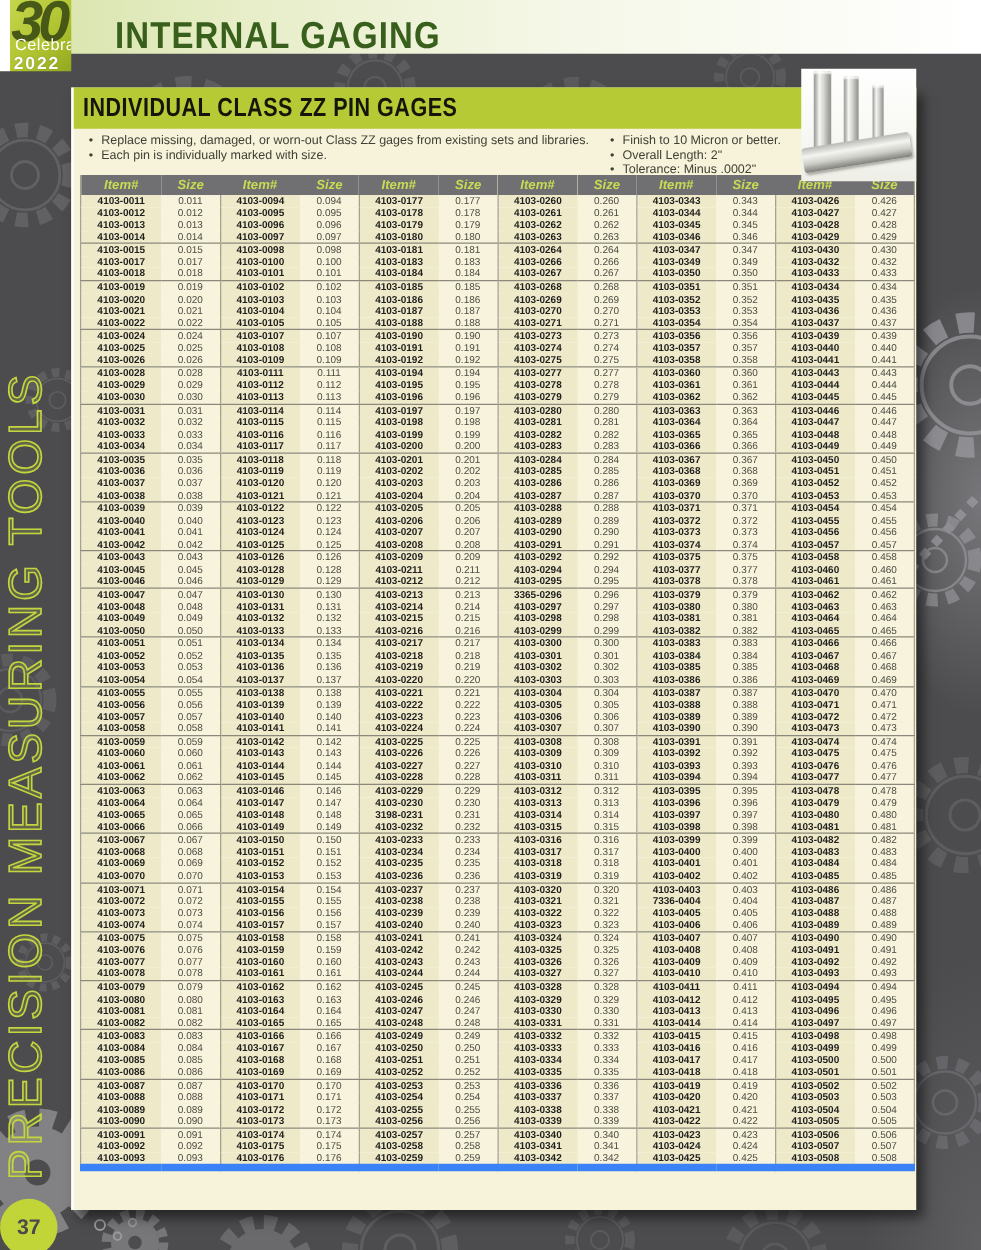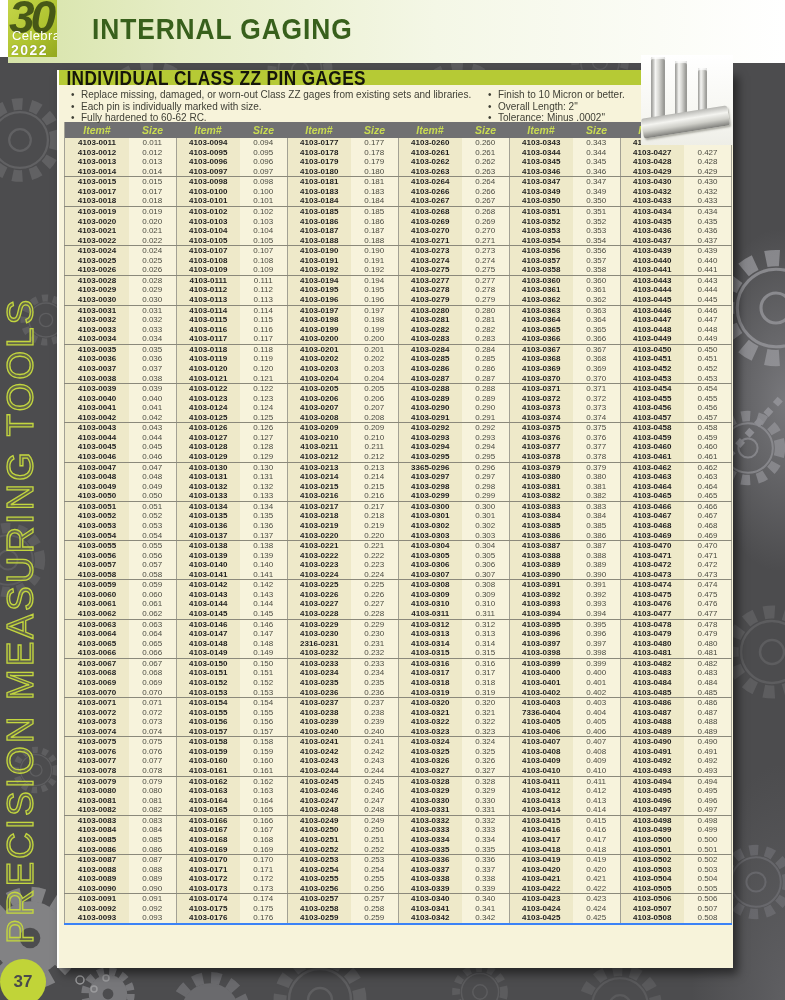--- a/index.html
+++ b/index.html
@@ -8,21 +8,21 @@
     background:#4c4c4e;font-family:"Liberation Sans",sans-serif;
   }
   
   .gear-layer{position:absolute;left:0;top:0;width:785px;height:1000px;z-index:0;}
   .glow-right{position:absolute;left:698px;top:230px;width:87px;height:340px;z-index:0;
     background:radial-gradient(ellipse at 100% 50%, rgba(155,155,160,.55), rgba(155,155,160,0) 72%);}
   .glow-br{position:absolute;left:690px;top:760px;width:95px;height:240px;z-index:0;
     background:radial-gradient(ellipse at 100% 100%, rgba(130,130,135,.35), rgba(130,130,135,0) 70%);}
   
   .white-sliver{position:absolute;left:0;top:0;width:8px;height:57px;background:#ffffff;z-index:3;}
-  .header-band{position:absolute;left:8px;top:0;width:777px;height:63px;z-index:2;
+  .header-band{position:absolute;left:8px;top:0;width:777px;height:43px;z-index:2;
     background:linear-gradient(90deg,#d6e3a8 0%,#e6edc6 22%,#f4f7e6 55%,#ffffff 100%);}
   .header-title{position:absolute;left:84px;top:0;height:55px;line-height:57px;
     font-size:30px;font-weight:bold;color:#38601c;letter-spacing:1px;
     transform:scaleX(.88);transform-origin:left center;white-space:nowrap;}
   .badge{position:absolute;left:8px;top:0;width:49px;height:57px;z-index:4;overflow:hidden;
     background:linear-gradient(135deg,#c6d64a 0%,#aec22f 60%,#93a81f 100%);}
   .badge-30{position:absolute;top:-10px;left:1px;font-size:46px;font-weight:bold;font-style:italic;
     color:#3c4c14;opacity:.9;letter-spacing:-4px;}
   .badge-cel{position:absolute;bottom:14px;left:4px;font-size:13px;color:#ffffff;letter-spacing:.4px;}
   .badge-year{position:absolute;bottom:-1px;left:3px;font-size:14px;font-weight:bold;color:#ffffff;
@@ -32,21 +32,21 @@
     writing-mode:vertical-rl;transform:rotate(180deg);text-align:center;
     font-size:37px;letter-spacing:3px;color:rgba(198,217,63,.18);
     -webkit-text-stroke:1.3px #c3d63f;white-space:nowrap;}
   .page-circle{position:absolute;left:0;top:959px;width:46px;height:46px;border-radius:50%;
     background:#c1d438;z-index:3;display:flex;align-items:center;justify-content:center;
     font-size:17px;font-weight:bold;color:#4a4a4c;}
   
   .panel{position:absolute;left:57px;top:70px;width:676px;height:898px;z-index:2;
     background:#f7f3da;border-left:2px solid rgba(255,255,255,.85);box-sizing:border-box;
     box-shadow:5px 6px 9px rgba(0,0,0,.5);}
-  .lime-band{height:15px;background:#b6ca35;display:flex;align-items:center;}
+  .lime-band{height:33px;background:#b6ca35;display:flex;align-items:center;}
   .lime-title{font-size:21px;font-weight:bold;color:#15150a;letter-spacing:.5px;
     padding-left:9px;transform:scaleX(.82);transform-origin:left center;white-space:nowrap;}
   .bullets-row{display:flex;height:37px;box-sizing:border-box;padding:4px 95px 0 12px;}
   .bullets{list-style:none;margin:0;padding:0;font-size:10px;line-height:11.5px;color:#3f3f35;}
   .bullets li{padding-left:10px;position:relative;}
   .bullets li::before{content:"\2022";position:absolute;left:0;top:0;}
   .bullets-left{width:417px;flex:none;}
   .bullets-right{flex:1;}
   
   .photo{position:absolute;top:-15px;right:0;width:92px;height:90px;z-index:6;
@@ -57,21 +57,21 @@
   .pin1{left:10px;top:2px;width:14px;height:74px;}
   .pin2{left:34px;top:6px;width:12px;height:66px;}
   .pin3{left:57px;top:13px;width:9px;height:54px;}
   .pin-h{position:absolute;left:1px;top:57px;width:87px;height:20px;border-radius:2.5px;
     transform:rotate(-9deg);
     background:linear-gradient(180deg,#b8b8b4 0%,#f4f4f0 35%,#cfcfc9 65%,#7e7e7a 100%);
     box-shadow:1px 2px 2px rgba(90,90,80,.45);}
   
   .table-wrap{margin:0 5px;}
   table{border-collapse:collapse;table-layout:fixed;width:666px;
-    border-left:1px solid #a3a194;border-right:1px solid #a3a194;border-bottom:2px solid #3b82f6;}
+    border-left:1px solid #a3a194;border-right:1px solid #a3a194;border-bottom:6px solid #3b82f6;}
   th{background:#707072;color:#c9db52;font-size:10.5px;font-style:italic;font-weight:bold;
     height:16px;padding:0;text-align:center;overflow:hidden;}
   td{height:9.57px;padding:0;font-size:8px;line-height:9.5px;text-align:center;
     overflow:hidden;white-space:nowrap;}
   td.item{width:64px;font-weight:bold;color:#1e1e1e;background:#eee9c9;}
   td.size{width:47px;color:#4b4b41;background:#f7f3dc;}
   th.item{width:64px;} th.size{width:47px;}
   td.item.vline{border-left:1px solid #a3a194;}
   tr.g td{border-bottom:1px solid #8b897b;}
 </style>
@@ -141,21 +141,20 @@
     <div class="pin pin1"></div>
     <div class="pin pin2"></div>
     <div class="pin pin3"></div>
     <div class="pin-h"></div>
   </div>
 
   <div class="bullets-row">
     <ul class="bullets bullets-left">
       <li>Replace missing, damaged, or worn-out Class ZZ gages from existing sets and libraries.</li>
       <li>Each pin is individually marked with size.</li>
-      <li>Fully hardened to 60-62 RC.</li>
     </ul>
     <ul class="bullets bullets-right">
       <li>Finish to 10 Micron or better.</li>
       <li>Overall Length: 2"</li>
       <li>Tolerance: Minus .0002"</li>
     </ul>
   </div>
 
   <div class="table-wrap">
     <table>
@@ -590,34 +589,20 @@
             <td class="item vline">4103-0209</td>
             <td class="size">0.209</td>
             <td class="item vline">4103-0292</td>
             <td class="size">0.292</td>
             <td class="item vline">4103-0375</td>
             <td class="size">0.375</td>
             <td class="item vline">4103-0458</td>
             <td class="size">0.458</td>
           </tr>
           <tr>
-            <td class="item">4103-0044</td>
-            <td class="size">0.044</td>
-            <td class="item vline">4103-0127</td>
-            <td class="size">0.127</td>
-            <td class="item vline">4103-0210</td>
-            <td class="size">0.210</td>
-            <td class="item vline">4103-0293</td>
-            <td class="size">0.293</td>
-            <td class="item vline">4103-0376</td>
-            <td class="size">0.376</td>
-            <td class="item vline">4103-0459</td>
-            <td class="size">0.459</td>
-          </tr>
-          <tr>
             <td class="item">4103-0045</td>
             <td class="size">0.045</td>
             <td class="item vline">4103-0128</td>
             <td class="size">0.128</td>
             <td class="item vline">4103-0211</td>
             <td class="size">0.211</td>
             <td class="item vline">4103-0294</td>
             <td class="size">0.294</td>
             <td class="item vline">4103-0377</td>
             <td class="size">0.377</td>
@@ -888,21 +873,21 @@
             <td class="item vline">4103-0396</td>
             <td class="size">0.396</td>
             <td class="item vline">4103-0479</td>
             <td class="size">0.479</td>
           </tr>
           <tr>
             <td class="item">4103-0065</td>
             <td class="size">0.065</td>
             <td class="item vline">4103-0148</td>
             <td class="size">0.148</td>
-            <td class="item vline">2316-0231</td>
+            <td class="item vline">3198-0231</td>
             <td class="size">0.231</td>
             <td class="item vline">4103-0314</td>
             <td class="size">0.314</td>
             <td class="item vline">4103-0397</td>
             <td class="size">0.397</td>
             <td class="item vline">4103-0480</td>
             <td class="size">0.480</td>
           </tr>
           <tr class="g">
             <td class="item">4103-0066</td>

